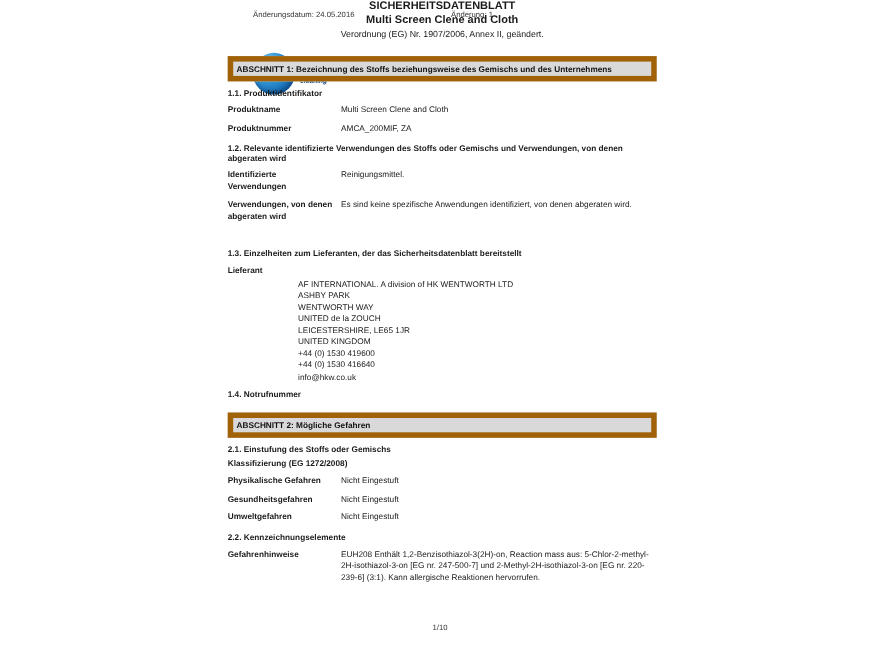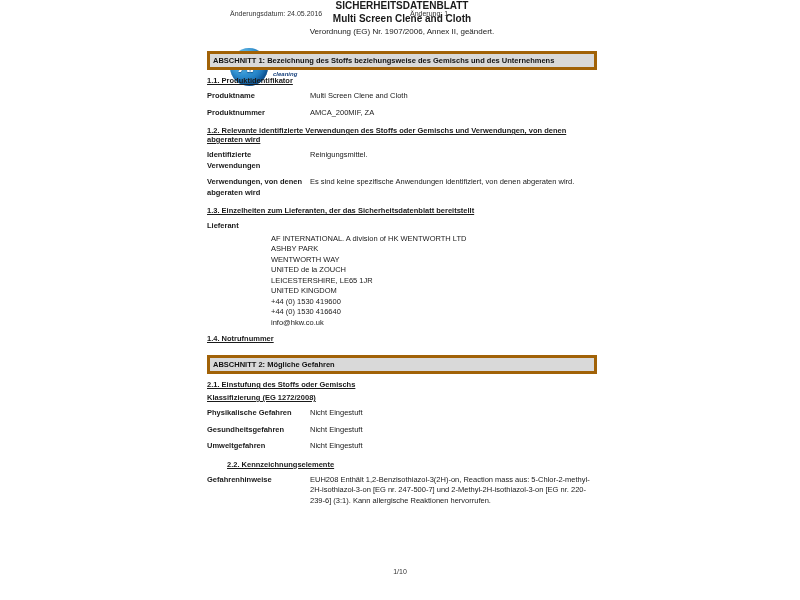--- a/index.html
+++ b/index.html
@@ -24,26 +24,26 @@
 
   
   .content { position:absolute; left:207px; top:0; width:390px; }
 
   .title-block { text-align:center; }
   .t1 { font-size:10px; font-weight:bold; }
   .t2 { font-size:10px; font-weight:bold; margin-top:2px; }
   .t3 { font-size:8px; margin-top:3px; }
 
   .section-bar {
-    margin-top:15px; background:#d9d9d9; border:3px solid #a16207;
+    margin-top:15px; background:#d9d9d9; border:5px solid #a16207;
     font-size:7.5px; font-weight:bold; padding:2px 3px; color:#111;
   }
   .section-bar.s2 { margin-top:12px; }
 
-  .subheading { font-size:7.5px; font-weight:bold; text-decoration:underline; margin-top:6px; }
+  .subheading { font-size:7.5px; font-weight:bold; margin-top:6px; }
 
   .row { display:flex; margin-top:6px; font-size:7.5px; line-height:1.4; }
   .row .label { width:103px; flex-shrink:0; font-weight:bold; padding-right:6px; }
   .row .value { flex:1; }
 
   .address { margin-left:64px; font-size:7.5px; line-height:10.5px; margin-top:2px; }
 
   .footer { position:absolute; left:0; top:568px; width:100%; text-align:center; font-size:7px; color:#333; }
 </style>
 </head>
@@ -88,21 +88,21 @@
     <div class="subheading" style="margin-top:8px;">1.2. Relevante identifizierte Verwendungen des Stoffs oder Gemischs und Verwendungen, von denen abgeraten wird</div>
     <div class="row">
       <div class="label">Identifizierte Verwendungen</div>
       <div class="value">Reinigungsmittel.</div>
     </div>
     <div class="row">
       <div class="label">Verwendungen, von denen abgeraten wird</div>
       <div class="value">Es sind keine spezifische Anwendungen identifiziert, von denen abgeraten wird.</div>
     </div>
 
-    <div class="subheading" style="margin-top:8px;">1.3. Einzelheiten zum Lieferanten, der das Sicherheitsdatenblatt bereitstellt</div>
+    <div class="subheading" style="margin-top:24px;">1.3. Einzelheiten zum Lieferanten, der das Sicherheitsdatenblatt bereitstellt</div>
     <div class="row">
       <div class="label">Lieferant</div>
     </div>
     <div class="address">
       <div>AF INTERNATIONAL. A division of HK WENTWORTH LTD</div>
       <div>ASHBY PARK</div>
       <div>WENTWORTH WAY</div>
       <div>UNITED de la ZOUCH</div>
       <div>LEICESTERSHIRE, LE65 1JR</div>
       <div>UNITED KINGDOM</div>
@@ -123,21 +123,21 @@
     </div>
     <div class="row">
       <div class="label">Gesundheitsgefahren</div>
       <div class="value">Nicht Eingestuft</div>
     </div>
     <div class="row">
       <div class="label">Umweltgefahren</div>
       <div class="value">Nicht Eingestuft</div>
     </div>
 
-    <div class="subheading" style="margin-top:8px;margin-left:20px;">2.2. Kennzeichnungselemente</div>
+    <div class="subheading" style="margin-top:8px;">2.2. Kennzeichnungselemente</div>
     <div class="row">
       <div class="label">Gefahrenhinweise</div>
       <div class="value">EUH208 Enthält 1,2-Benzisothiazol-3(2H)-on, Reaction mass aus: 5-Chlor-2-methyl-2H-isothiazol-3-on [EG nr. 247-500-7] und 2-Methyl-2H-isothiazol-3-on [EG nr. 220-239-6] (3:1). Kann allergische Reaktionen hervorrufen.</div>
     </div>
 
   </div>
 
   <div class="footer">1/10</div>
 
 </div>

